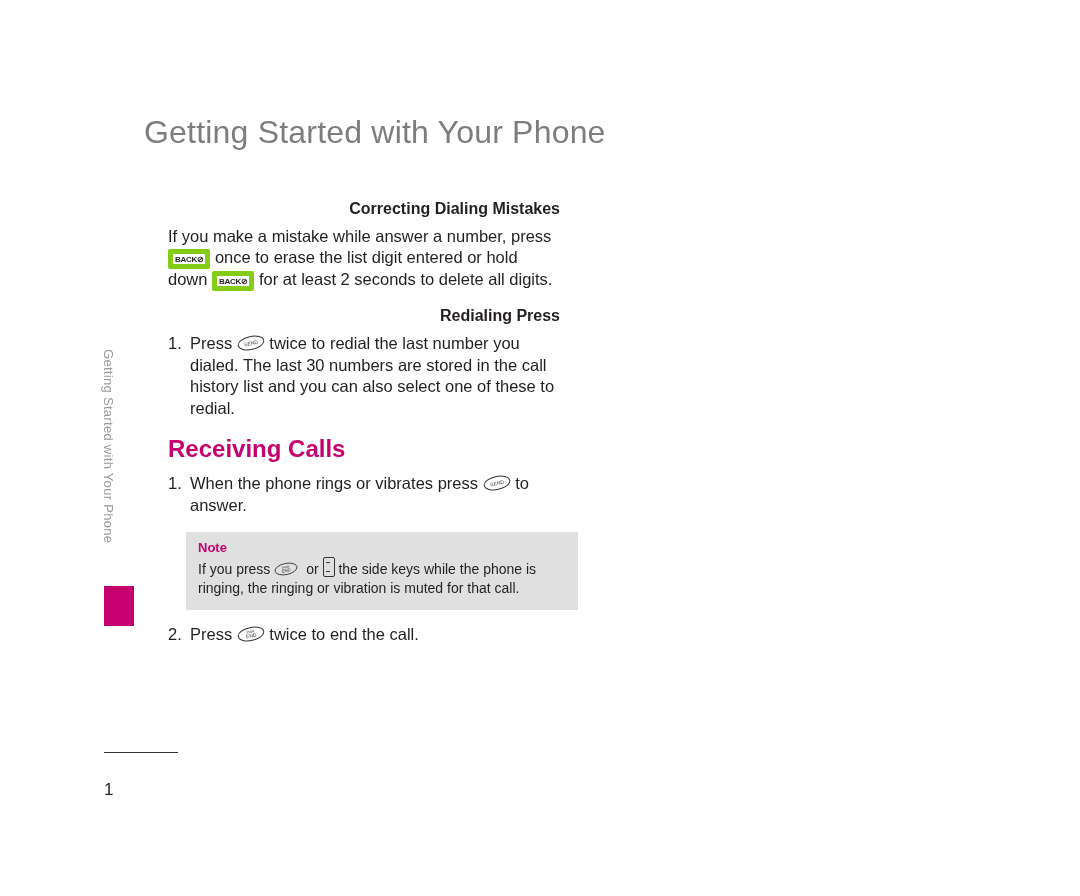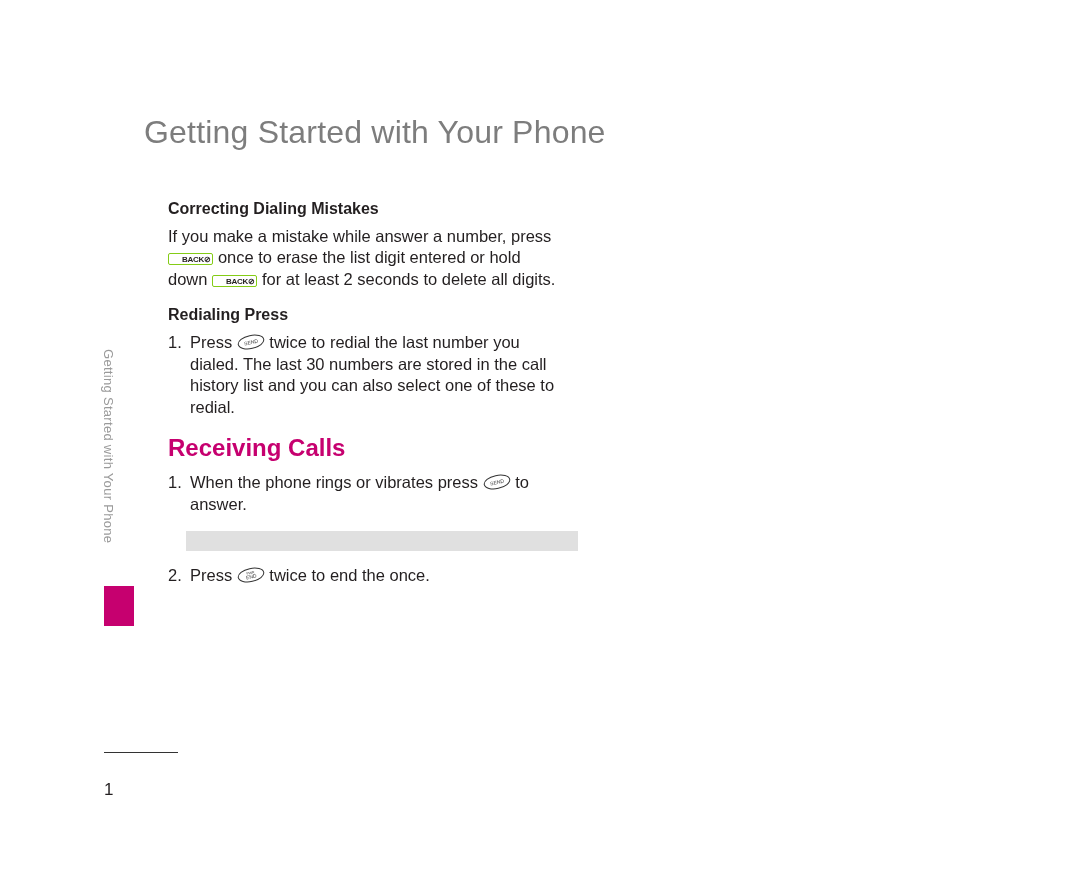--- a/index.html
+++ b/index.html
@@ -31,20 +31,21 @@
   .content {
     position: absolute;
     left: 160px;
     top: 200px;
     width: 392px;
   }
   .sub-bold {
     font-weight: bold;
     font-size: 16px;
     margin-bottom: 8px;
+    text-align: right;
   }
   .body-text {
     font-size: 16.5px;
     line-height: 1.3;
     margin-bottom: 16px;
   }
   .ol {
     margin: 0 0 16px 0;
     padding: 0;
   }
@@ -62,25 +63,25 @@
     flex: 1;
   }
   .section-accent {
     color: #c6006f;
     font-size: 24px;
     font-weight: 600;
     margin: 14px 0 10px 0;
   }
   .key-back {
     display: inline-block;
-    border: 1px solid #84cc16;
+    border: 5px solid #84cc16;
     border-radius: 2px;
     font-size: 8px;
     font-weight: bold;
-    padding: 1px 2px 0 13px;
+    padding: 1px 2px 0 2px;
     vertical-align: 1px;
     line-height: 9px;
     letter-spacing: -0.3px;
   }
   .key-send, .key-end {
     display: inline-block;
     width: 28px;
     height: 16px;
     position: relative;
     vertical-align: -2px;
@@ -212,35 +213,49 @@
                 <ellipse cx="14" cy="8" rx="13" ry="6.5" fill="none" stroke="#333" stroke-width="1" transform="rotate(-12 14 8)"></ellipse>
                 <text x="14" y="10" font-size="5" text-anchor="middle" fill="#333" transform="rotate(-12 14 8)">SEND</text>
               </svg>
           </span>
           <span> to answer.</span>
         </div>
       </div>
     </div>
 
     <div class="note-box">
+      <div class="note-title">Note</div>
+      <div class="note-text">
+        <span>If you press </span>
+        <span class="key-end">
+          <svg viewBox="0 0 28 16">
+              <ellipse cx="14" cy="8" rx="13" ry="6.5" fill="none" stroke="#333" stroke-width="1" transform="rotate(-12 14 8)"></ellipse>
+              <text x="14" y="7" font-size="3.5" text-anchor="middle" fill="#333" transform="rotate(-12 14 8)">PWR</text>
+              <text x="14" y="11.5" font-size="5" text-anchor="middle" fill="#333" transform="rotate(-12 14 8)">END</text>
+            </svg>
+        </span>
+        <span> or </span>
+        <span class="key-side"></span>
+        <span> the side keys while the phone is ringing, the ringing or vibration is muted for that call.</span>
+      </div>
     </div>
 
     <div class="ol">
       <div class="li">
         <div class="num">2.</div>
         <div class="li-body">
           <span>Press </span>
           <span class="key-end">
             <svg viewBox="0 0 28 16">
                 <ellipse cx="14" cy="8" rx="13" ry="6.5" fill="none" stroke="#333" stroke-width="1" transform="rotate(-12 14 8)"></ellipse>
                 <text x="14" y="7" font-size="3.5" text-anchor="middle" fill="#333" transform="rotate(-12 14 8)">PWR</text>
                 <text x="14" y="11.5" font-size="5" text-anchor="middle" fill="#333" transform="rotate(-12 14 8)">END</text>
               </svg>
           </span>
-          <span> twice to end the once.</span>
+          <span> twice to end the call.</span>
         </div>
       </div>
     </div>
 
   </div>
 
   <div class="page-rule"></div>
   <div class="page-number">1</div>
 
 </div>

